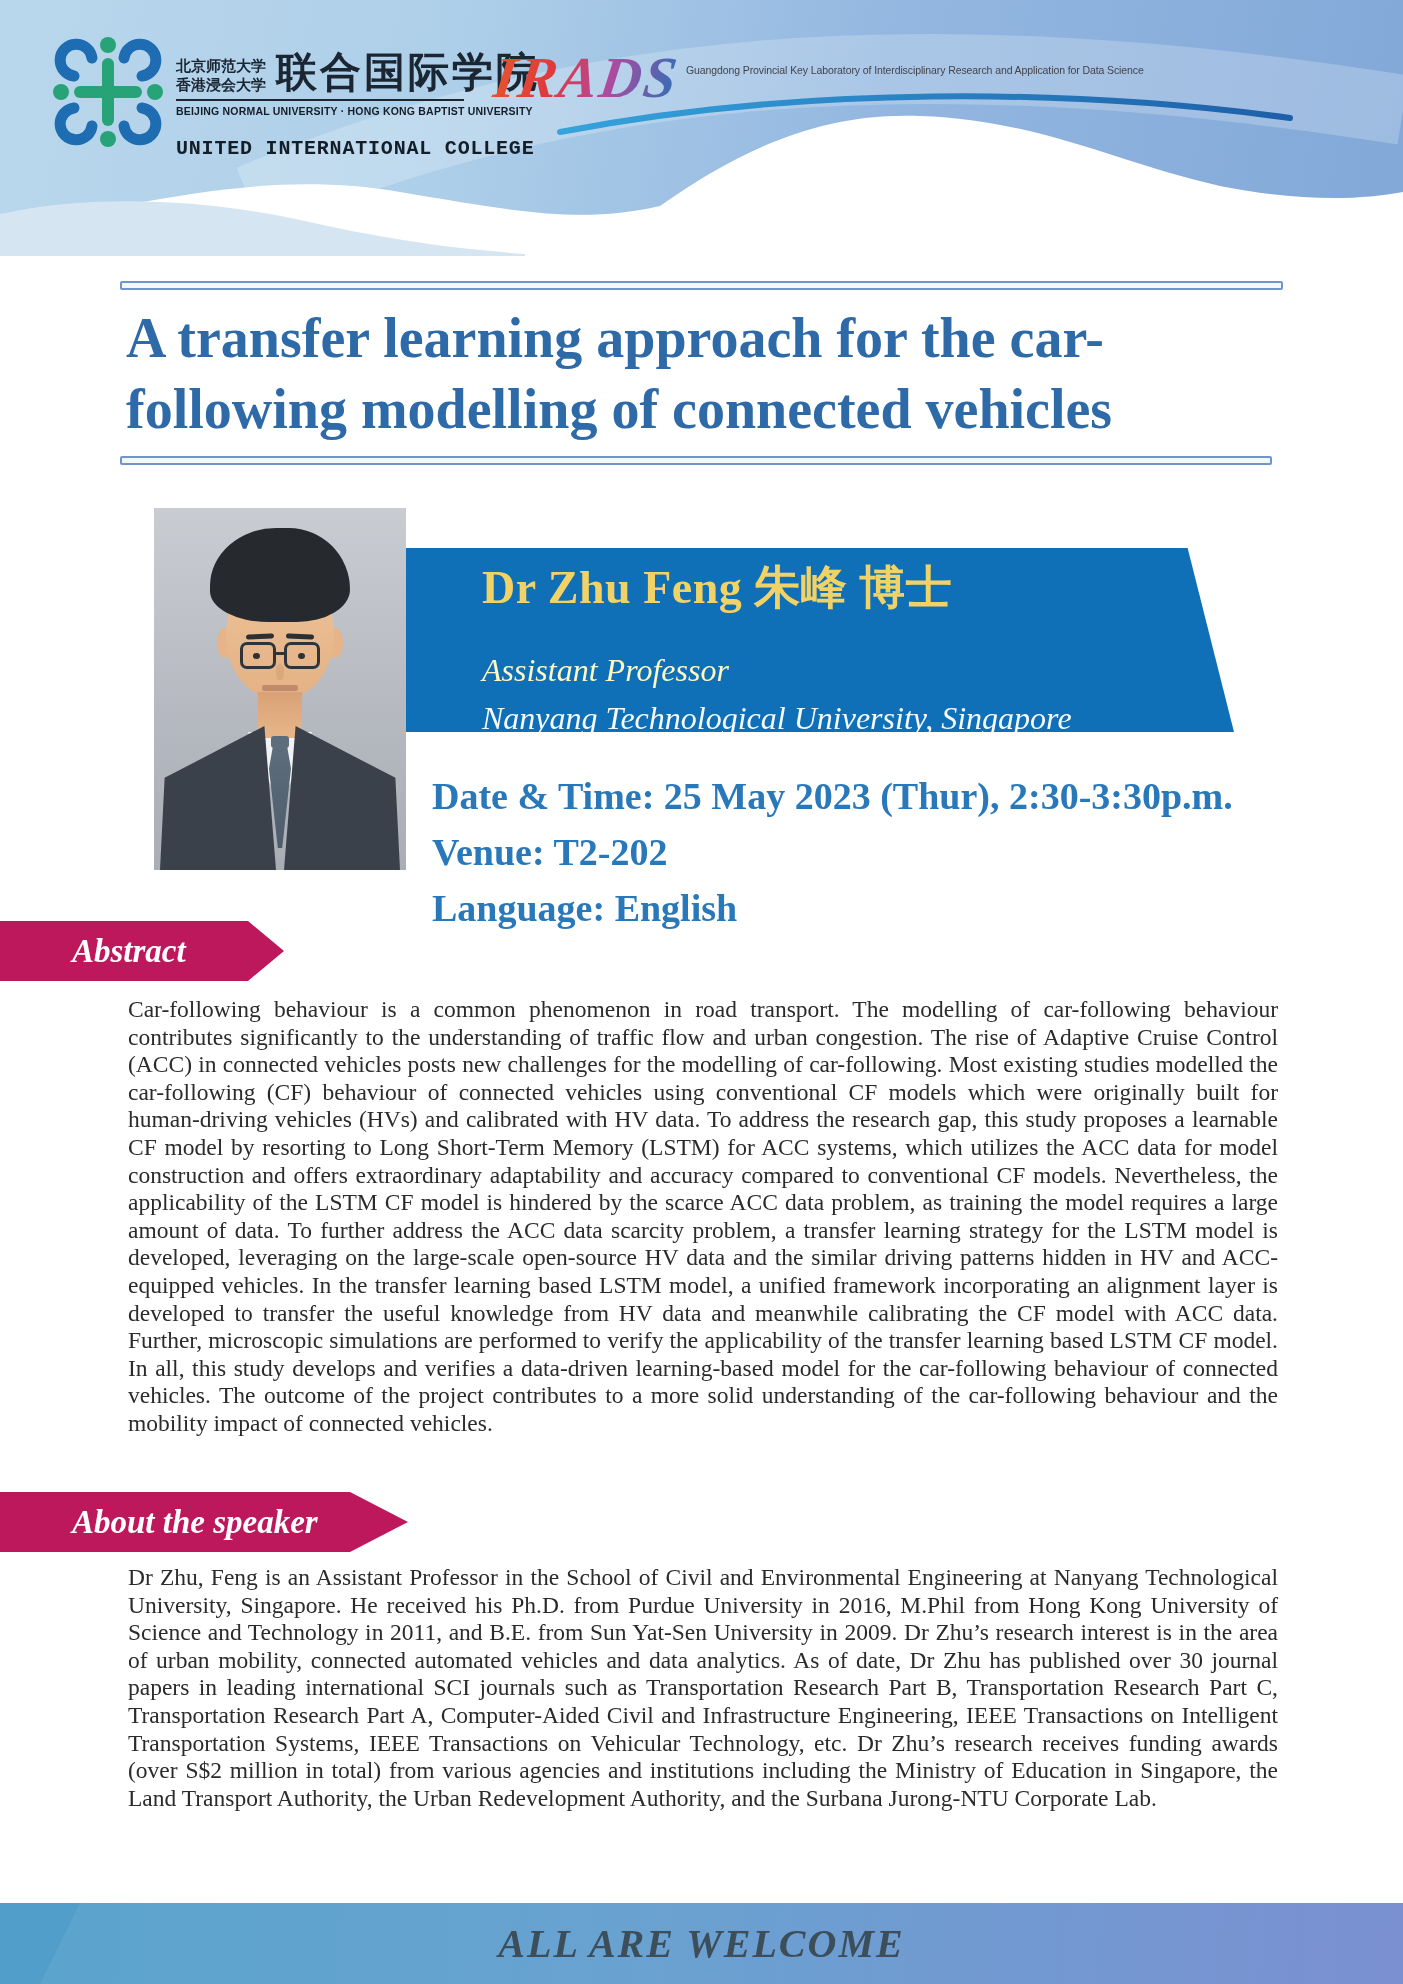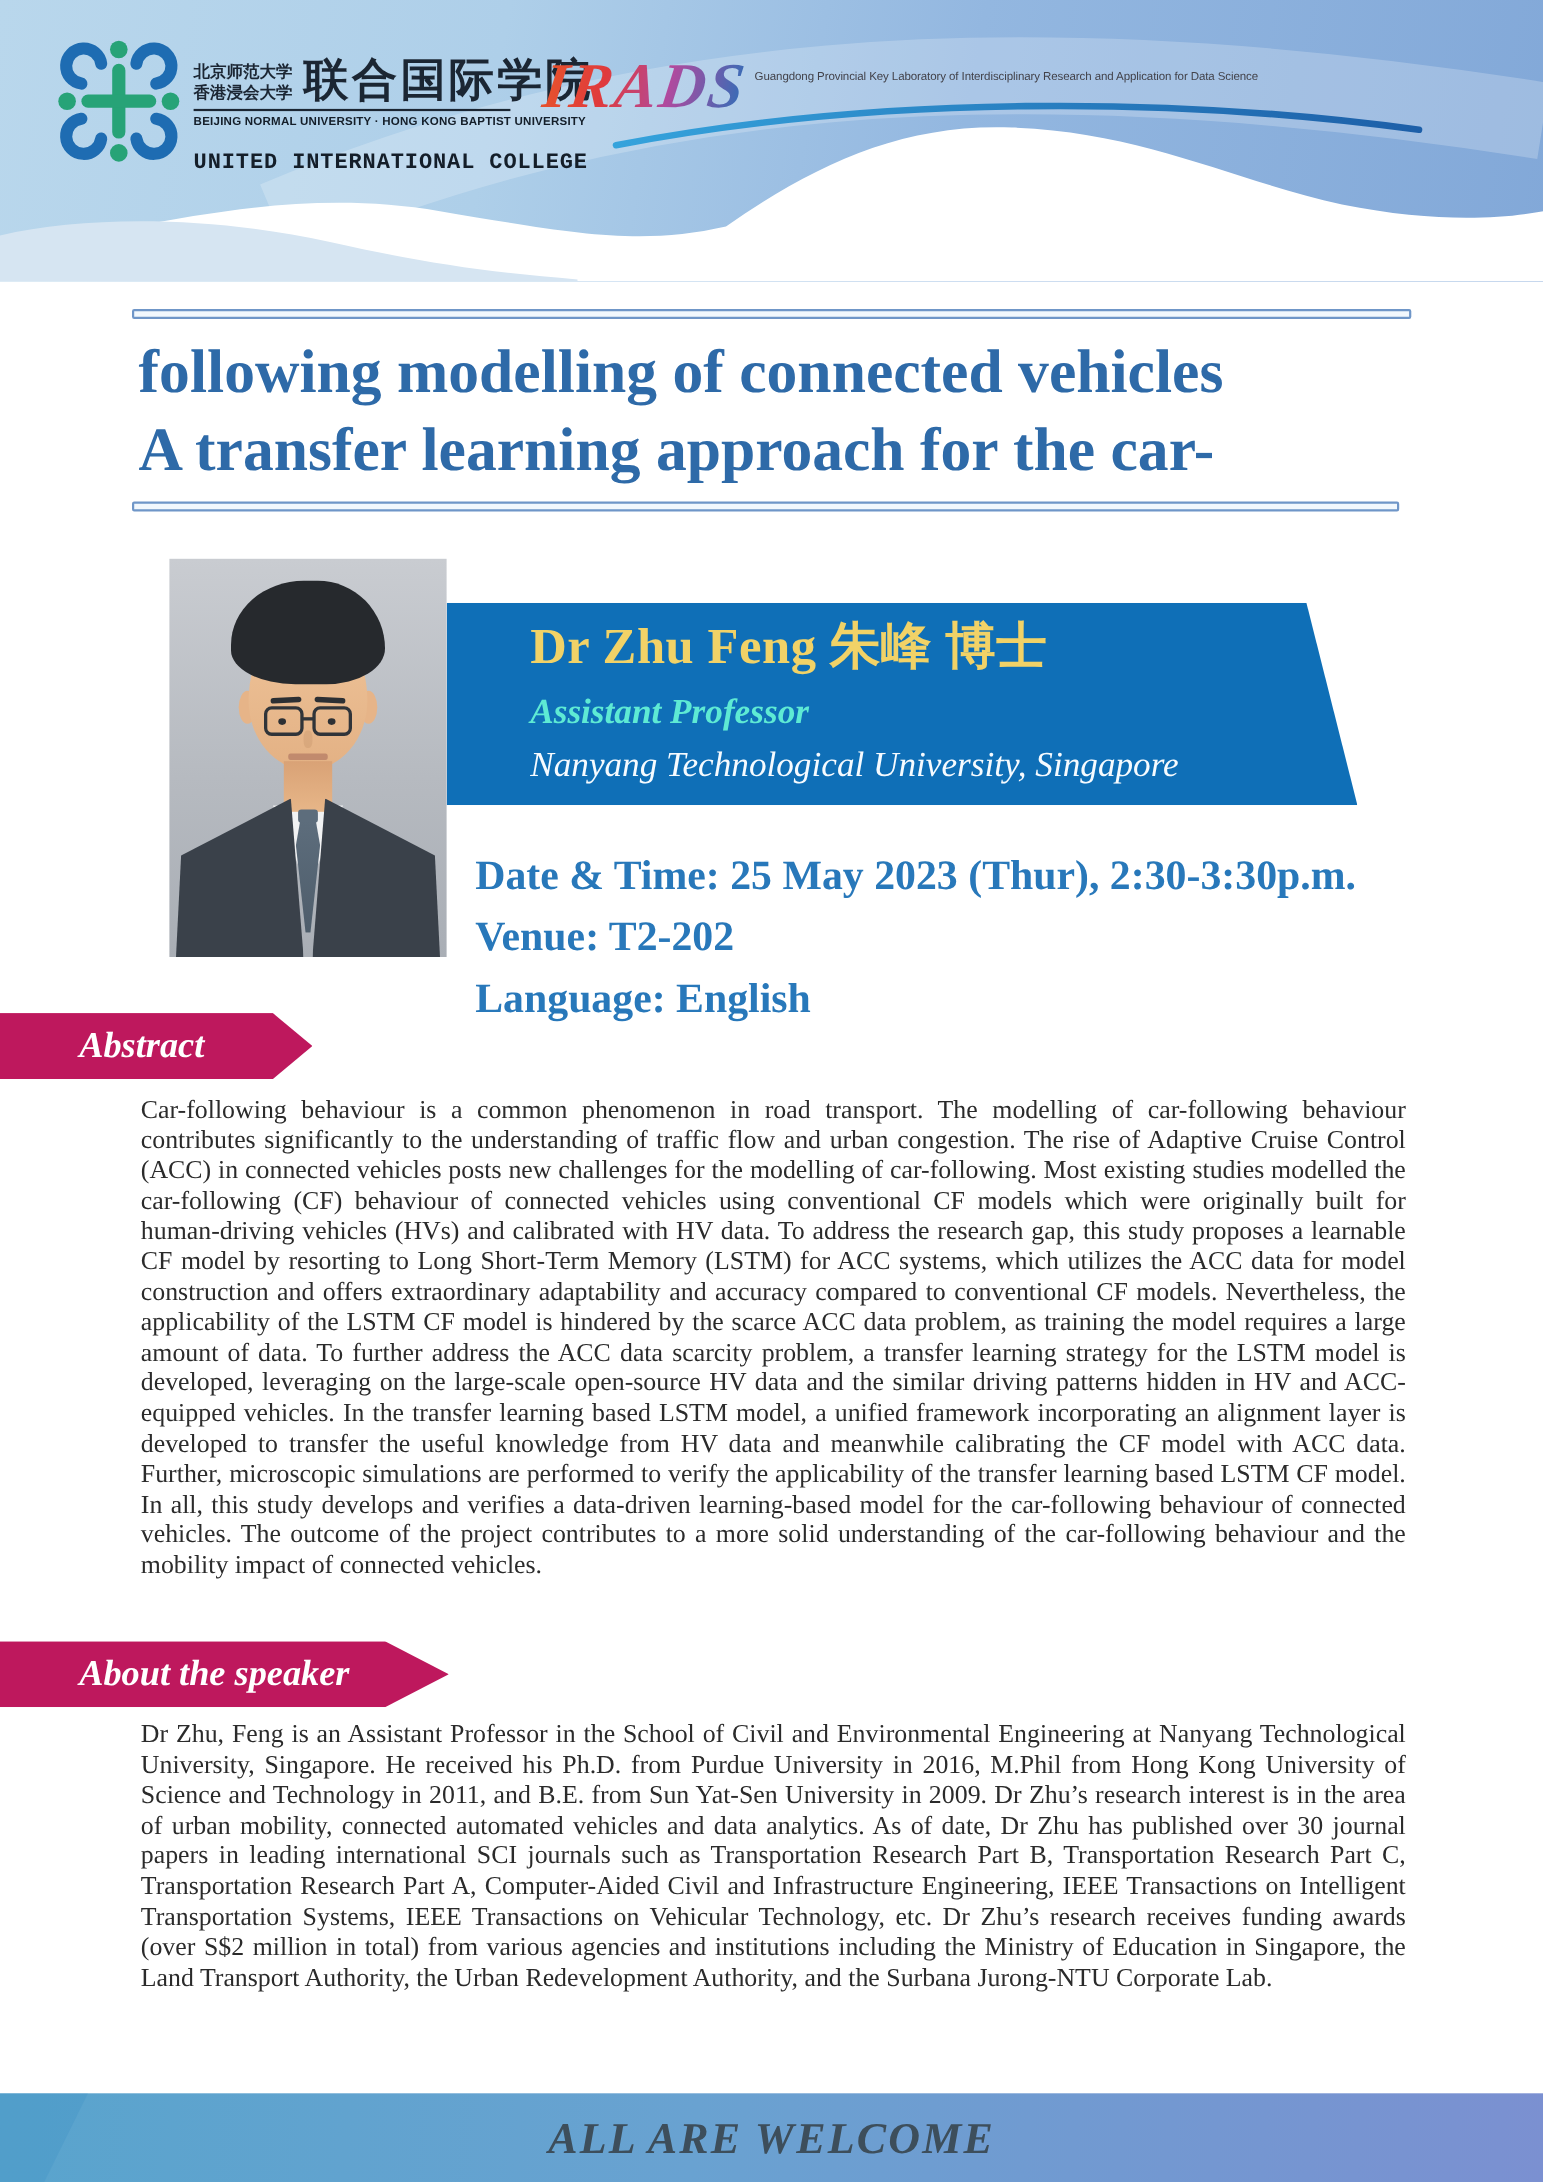--- a/index.html
+++ b/index.html
@@ -76,21 +76,21 @@
   .p-suit-l { position: absolute; left: 6px; top: 218px; width: 116px; height: 144px; background: #3a414a; clip-path: polygon(0 100%, 4% 36%, 90% 0, 100% 100%); z-index: 3; }
   .p-suit-r { position: absolute; left: 130px; top: 218px; width: 116px; height: 144px; background: #3a414a; clip-path: polygon(100% 100%, 96% 36%, 10% 0, 0 100%); z-index: 3; }
 
   .banner {
     position: absolute; left: 406px; top: 548px; width: 828px; height: 184px;
     background: #0f6fb7;
     clip-path: polygon(0 0, 94.4% 0, 100% 100%, 0 100%);
     padding-left: 76px; color: #ffffff;
   }
   .banner-name { font-size: 46px; line-height: 56px; font-weight: 700; color: #f1d267; margin-top: 12px; letter-spacing: 0.5px; }
-  .banner-role { font-size: 32px; line-height: 36px; font-style: italic; margin-top: 12px; color: #5eead4; font-weight: bold; }
+  .banner-role { font-size: 32px; line-height: 36px; font-style: italic; margin-top: 36px; color: #fef9c3; }
   .banner-affil { font-size: 32px; line-height: 36px; font-style: italic; margin-top: 12px; color: #f6fbff; }
 
   .details { position: absolute; left: 432px; top: 768px; color: #2878ba; font-size: 38px; line-height: 56px; font-weight: 600; }
 
   
   .tag {
     position: absolute; left: 0; height: 60px; background: #be185d;
     display: flex; align-items: center; padding-left: 72px;
     color: #ffffff; font-size: 33px; font-weight: 700; font-style: italic;
   }
@@ -169,22 +169,22 @@
     </div>
 
     <div class="irads-logo">IRADS</div>
     <div class="lab-text">
       <div class="lab-en">Guangdong Provincial Key Laboratory of Interdisciplinary Research and Application for Data Science</div>
     </div>
   </div>
 
   <div class="thin-bar bar-top"></div>
   <div class="title">
+    <div>A transfer learning approach for the car-</div>
     <div>following modelling of connected vehicles</div>
-    <div>A transfer learning approach for the car-</div>
   </div>
   <div class="thin-bar bar-bottom"></div>
 
   <div class="photo">
     <div class="p-ear-l"></div>
     <div class="p-ear-r"></div>
     <div class="p-face"></div>
     <div class="p-hair"></div>
     <div class="p-brow-l"></div>
     <div class="p-brow-r"></div>

